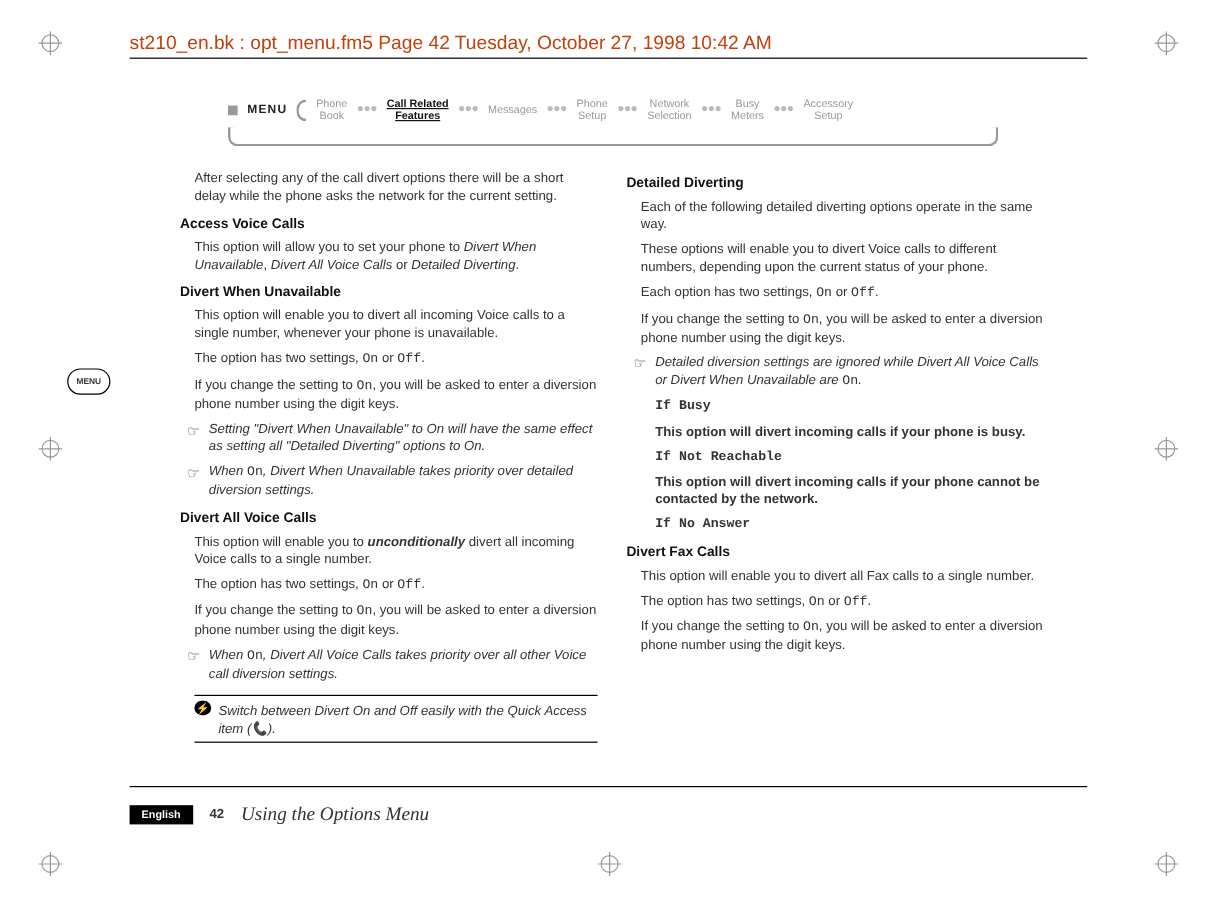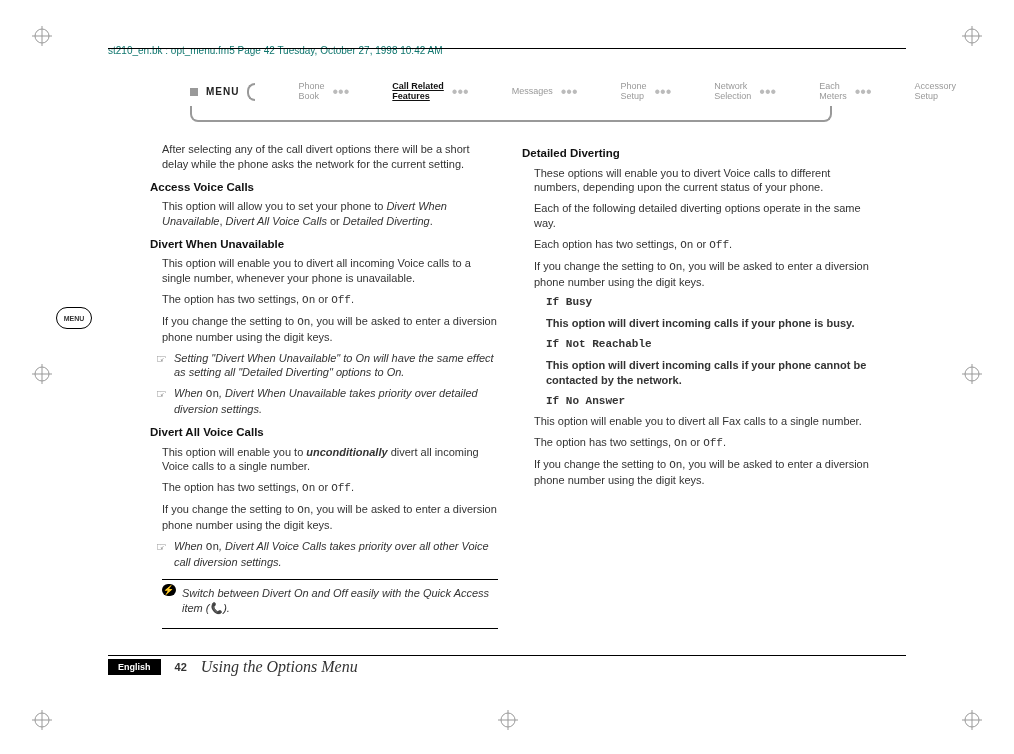--- a/index.html
+++ b/index.html
@@ -9,38 +9,38 @@
     color: #333;
     background: #fff;
     width: 1014px;
     height: 754px;
     position: relative;
   }
   .crop-mark { position: absolute; width: 20px; height: 20px; }
   .crop-mark svg { display: block; }
   .header-line {
     position: absolute;
-    top: 45px;
+    top: 28px;
     left: 108px;
-    font-size: 10px;
-    color: #0f766e;
+    font-size: 16px;
+    color: #c2410c;
   }
   .top-rule { position: absolute; top: 48px; left: 108px; right: 108px; border-top: 1px solid #000; }
   .nav-row {
     position: absolute;
     top: 82px;
     left: 190px;
     display: flex;
     align-items: center;
     gap: 8px;
     font-size: 9px;
     color: #999;
   }
   .nav-row .menu-label { font-weight: bold; color: #222; font-size: 10px; letter-spacing: 1px; }
-  .nav-row .nav-item { line-height: 1.1; margin-left: 35px; }
+  .nav-row .nav-item { text-align: center; line-height: 1.1; }
   .nav-row .nav-item.active { color: #111; font-weight: bold; text-decoration: underline; }
   .nav-row .dots { color: #bbb; font-size: 16px; line-height: 0.5; }
   .nav-border { position: absolute; top: 106px; left: 190px; width: 642px; height: 16px; border-left: 2px solid #999; border-right: 2px solid #999; border-bottom: 2px solid #999; border-radius: 0 0 8px 8px; }
   .content {
     position: absolute;
     top: 138px;
     left: 150px;
     width: 720px;
     display: flex;
     gap: 24px;
@@ -52,21 +52,21 @@
   .col .note-icon::before {
     content: "☞";
     position: absolute;
     left: -18px;
     font-style: normal;
     font-size: 12px;
   }
   .mono { font-family: "Courier New", monospace; font-size: 11px; }
   .em { font-style: italic; }
   .bem { font-style: italic; font-weight: bold; }
-  .quick-box { margin: 10px 0 16px 12px; border-top: 1px solid #000; border-bottom: 1px solid #000; padding: 6px 0 12px 20px; position: relative; font-style: italic; }
+  .quick-box { margin: 10px 0 16px 12px; border-top: 1px solid #000; border-bottom: 1px solid #000; padding: 6px 0 2px 20px; position: relative; font-style: italic; }
   .quick-box::before { content: "⚡"; position: absolute; left: 0; top: 4px; font-style: normal; display: inline-block; background: #000; color: #fff; width: 14px; height: 12px; font-size: 9px; text-align: center; border-radius: 7px; line-height: 12px; }
   .side-icon {
     position: absolute;
     left: 56px;
     top: 307px;
     width: 36px;
     height: 22px;
     border: 1.5px solid #000;
     border-radius: 12px;
     font-size: 7px;
@@ -78,21 +78,21 @@
   .sub-indent { margin-left: 24px !important; font-weight: bold; }
   .footer {
     position: absolute;
     top: 655px;
     left: 108px;
     right: 108px;
     border-top: 1px solid #000;
     display: flex;
     align-items: center;
     gap: 14px;
-    padding-top: 2px;
+    padding-top: 14px;
   }
   .footer .lang { background: #000; color: #fff; padding: 3px 10px; font-size: 9px; font-weight: bold; }
   .footer .pnum { font-weight: bold; font-size: 11px; }
   .footer .ftext { font-style: italic; font-family: 'Times New Roman', serif; font-size: 16px; }
 </style>
 </head>
 <body>
 
 <div class="crop-mark" style="top:26px;left:32px">
     <svg width="20" height="20">
@@ -169,21 +169,21 @@
       <div>Phone</div>
       <div>Setup</div>
     </div>
   <span class="dots">•••</span>
   <div class="nav-item">
       <div>Network</div>
       <div>Selection</div>
     </div>
   <span class="dots">•••</span>
   <div class="nav-item">
-      <div>Each</div>
+      <div>Busy</div>
       <div>Meters</div>
     </div>
   <span class="dots">•••</span>
   <div class="nav-item">
       <div>Accessory</div>
       <div>Setup</div>
     </div>
 </div>
 <div class="nav-border"></div>
 
@@ -203,29 +203,31 @@
     <div class="h">Divert All Voice Calls</div>
     <p><span>This option will enable you to </span><span class="bem">unconditionally</span><span> divert all incoming Voice calls to a single number.</span></p>
     <p><span>The option has two settings, </span><span class="mono">On</span><span> or </span><span class="mono">Off</span><span>.</span></p>
     <p><span>If you change the setting to </span><span class="mono">On</span><span>, you will be asked to enter a diversion phone number using the digit keys.</span></p>
     <p class="note note-icon"><span>When </span><span class="mono" style="font-style:normal">On</span><span>, Divert All Voice Calls takes priority over all other Voice call diversion settings.</span></p>
     <div class="quick-box">Switch between Divert On and Off easily with the Quick Access item (📞).</div>
   </div>
 
   <div class="col">
     <div class="h">Detailed Diverting</div>
+    <p>Each of the following detailed diverting options operate in the same way.</p>
     <p>These options will enable you to divert Voice calls to different numbers, depending upon the current status of your phone.</p>
-    <p>Each of the following detailed diverting options operate in the same way.</p>
     <p><span>Each option has two settings, </span><span class="mono">On</span><span> or </span><span class="mono">Off</span><span>.</span></p>
     <p><span>If you change the setting to </span><span class="mono">On</span><span>, you will be asked to enter a diversion phone number using the digit keys.</span></p>
+    <p class="note note-icon"><span>Detailed diversion settings are ignored while Divert All Voice Calls or Divert When Unavailable are </span><span class="mono" style="font-style:normal">On</span><span>.</span></p>
     <p class="mono sub-indent">If Busy</p>
     <p class="sub-indent">This option will divert incoming calls if your phone is busy.</p>
     <p class="mono sub-indent">If Not Reachable</p>
     <p class="sub-indent">This option will divert incoming calls if your phone cannot be contacted by the network.</p>
     <p class="mono sub-indent">If No Answer</p>
+    <div class="h">Divert Fax Calls</div>
     <p>This option will enable you to divert all Fax calls to a single number.</p>
     <p><span>The option has two settings, </span><span class="mono">On</span><span> or </span><span class="mono">Off</span><span>.</span></p>
     <p><span>If you change the setting to </span><span class="mono">On</span><span>, you will be asked to enter a diversion phone number using the digit keys.</span></p>
   </div>
 </div>
 
 <div class="footer">
   <span class="lang">English</span>
   <span class="pnum">42</span>
   <span class="ftext">Using the Options Menu</span>

